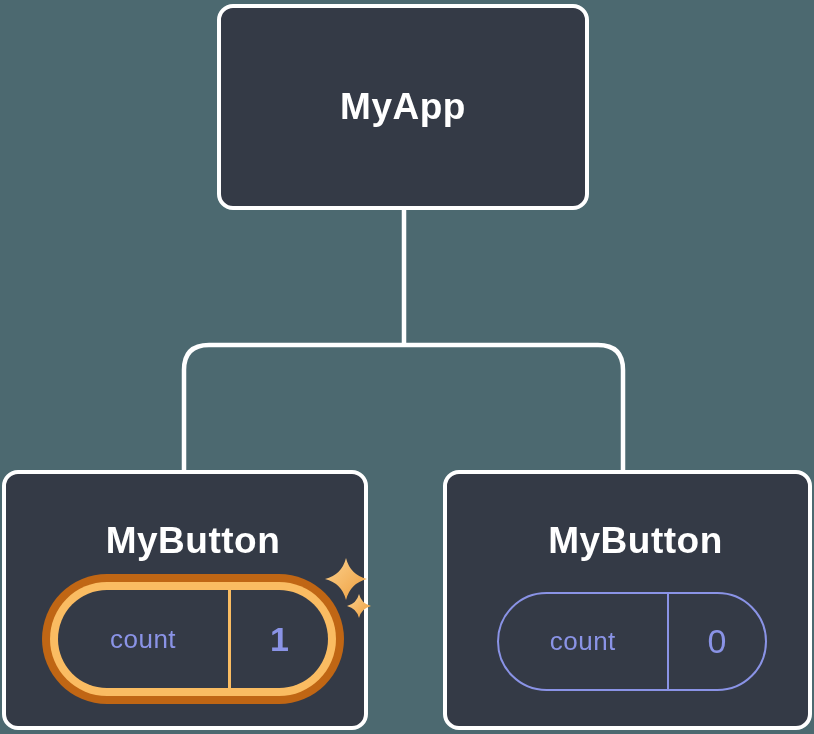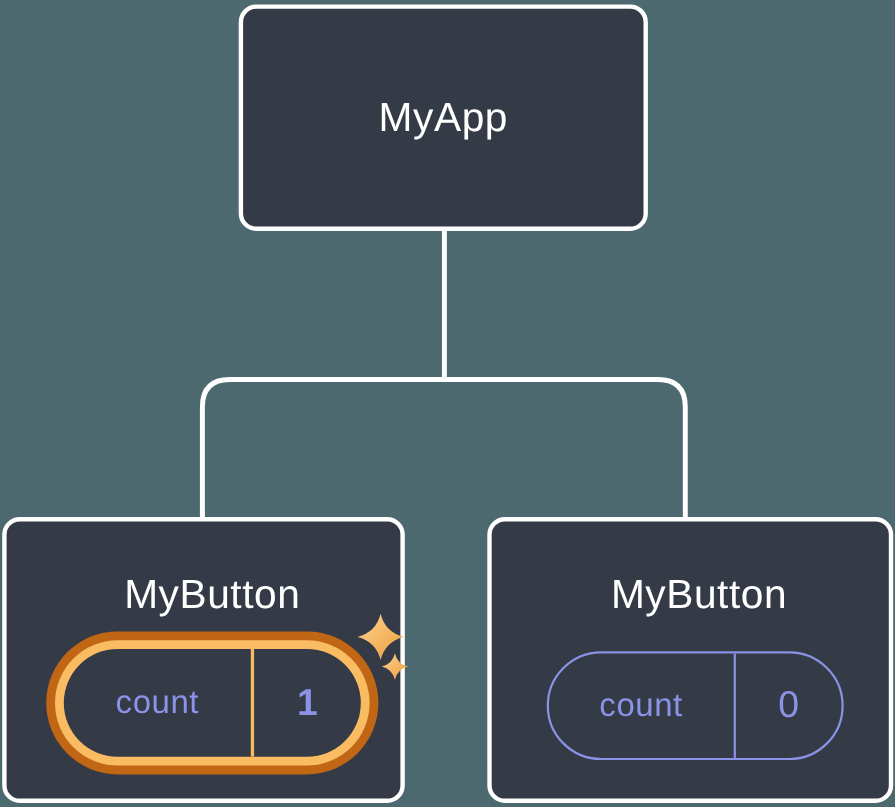--- a/index.html
+++ b/index.html
@@ -29,21 +29,21 @@
     width: 372px; height: 206px;
     display: flex;
     align-items: center;
     justify-content: center;
   }
   .node-child-left  { left: 2px;   top: 470px; width: 366px; height: 260px; }
   .node-child-right { left: 443px; top: 470px; width: 369px; height: 260px; }
   .node-title {
     color: #FFFFFF;
     font-size: 37px;
-    font-weight: 400;
+    font-weight: 700;
     letter-spacing: 0.5px;
     text-align: center;
   }
   .child-title {
     position: absolute;
     left: 16px; right: 0;
     top: 46px;
   }
   
   .pill-hl-outer {
@@ -86,21 +86,21 @@
     display: flex;
     align-items: center;
     justify-content: center;
   }
   .cell-name  { flex: 0 0 63%; }
   .cell-value { flex: 1 1 auto; }
   .pill-divider-orange { width: 3px; background: #FABC62; }
   .pill-divider-purple { width: 2.5px; background: #8A93E6; }
   .state-name {
     color: #8A93E6;
-    font-size: 30px;
+    font-size: 26px;
     font-weight: 400;
     letter-spacing: 0.5px;
   }
   .state-value {
     color: #8A93E6;
     font-size: 34px;
   }
   .state-value.bold { font-weight: 700; }
   .state-value.regular { font-weight: 400; }
   .sparkles {

